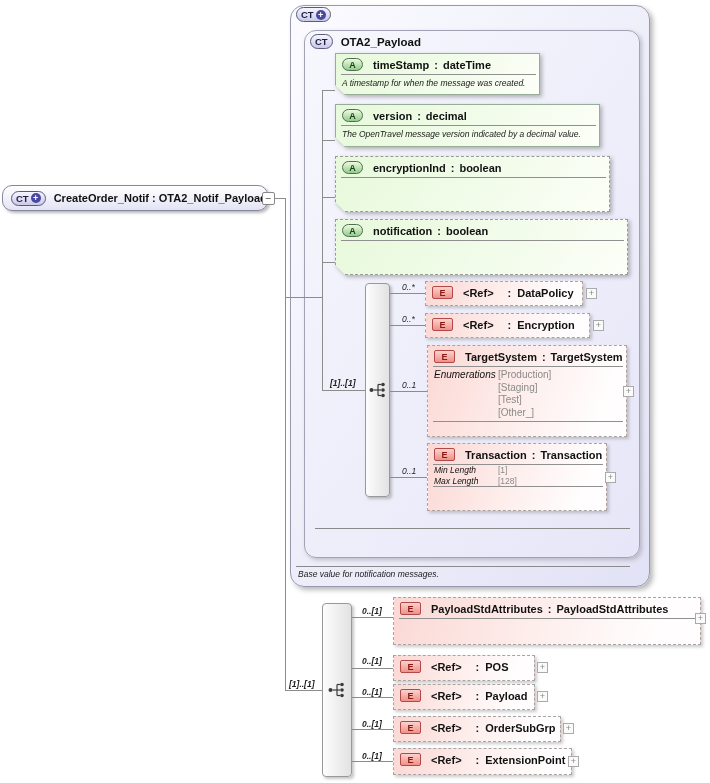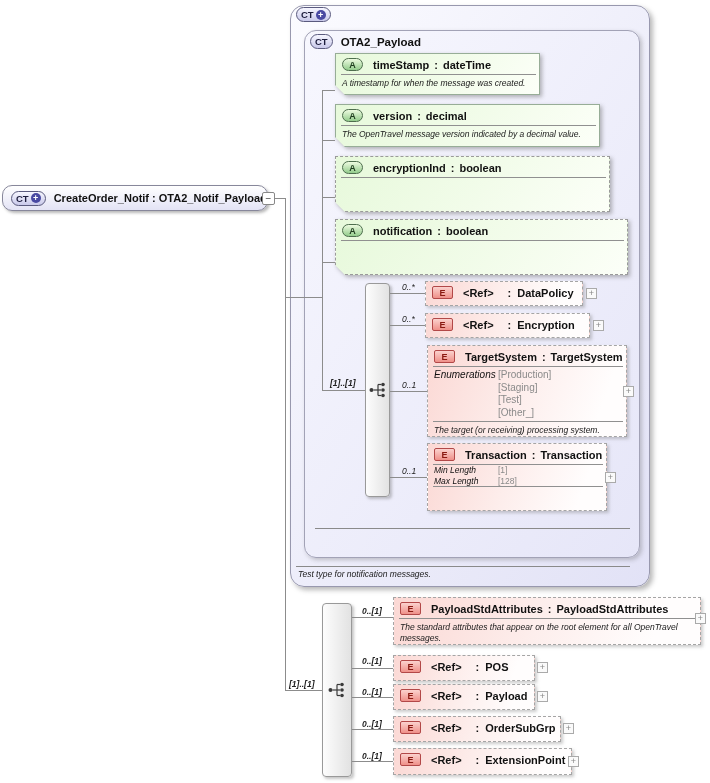--- a/index.html
+++ b/index.html
@@ -82,21 +82,21 @@
 <div id="stage">
 
   <div class="ct-box" id="outer-box"></div>
   <div class="ct-header" style="left:296px;top:7px;">
     <span class="badge-ct">
       <span>CT</span>
         <span class="ct-plus">+</span>
     </span>
   </div>
   <div class="ct-sep" style="left:296px;top:566px;width:334px;"></div>
-  <div class="ct-anno" style="left:298px;top:569px;width:330px;">Test type for notification messages.</div>
+  <div class="ct-anno" style="left:298px;top:569px;width:330px;">Base value for notification messages.</div>
 
   <div class="ct-box" id="inner-box"></div>
   <div class="ct-header" style="left:310px;top:34px;">
     <span class="badge-ct">
       <span>CT</span>
     </span>
     <span>OTA2_Payload</span>
   </div>
   <div class="ct-sep" style="left:315px;top:528px;width:315px;"></div>
 
@@ -204,21 +204,20 @@
     <div class="facet-block">
       <span class="facet-label">Enumerations</span>
       <span class="facet-vals">
         <div>[Production]</div>
         <div>[Staging]</div>
         <div>[Test]</div>
         <div>[Other_]</div>
       </span>
     </div>
     <div class="sepline"></div>
-    <div class="anno">The target (or receiving) processing system.</div>
   </div>
   <div class="plusbox" style="left:623px;top:386px;">+</div>
 
   <div class="el-box" style="left:427px;top:443px;width:180px;height:68px;">
     <div class="el-title">
       <span class="badge-e">E</span>
       <span>Transaction</span>
       <span class="t-colon">:</span>
       <span>Transaction</span>
     </div>
@@ -250,21 +249,20 @@
   </div>
 
   <div class="el-box" style="left:393px;top:597px;width:308px;height:48px;">
     <div class="el-title">
       <span class="badge-e">E</span>
       <span>PayloadStdAttributes</span>
       <span class="t-colon">:</span>
       <span>PayloadStdAttributes</span>
     </div>
     <div class="sepline"></div>
-    <div class="anno">The standard attributes that appear on the root element for all OpenTravel messages.</div>
   </div>
   <div class="plusbox" style="left:695px;top:613px;">+</div>
 
   <div class="el-box" style="left:393px;top:655px;width:142px;height:26px;">
     <div class="el-title">
       <span class="badge-e">E</span>
       <span>&lt;Ref&gt;</span>
       <span class="ref-colon">:</span>
       <span>POS</span>
     </div>

